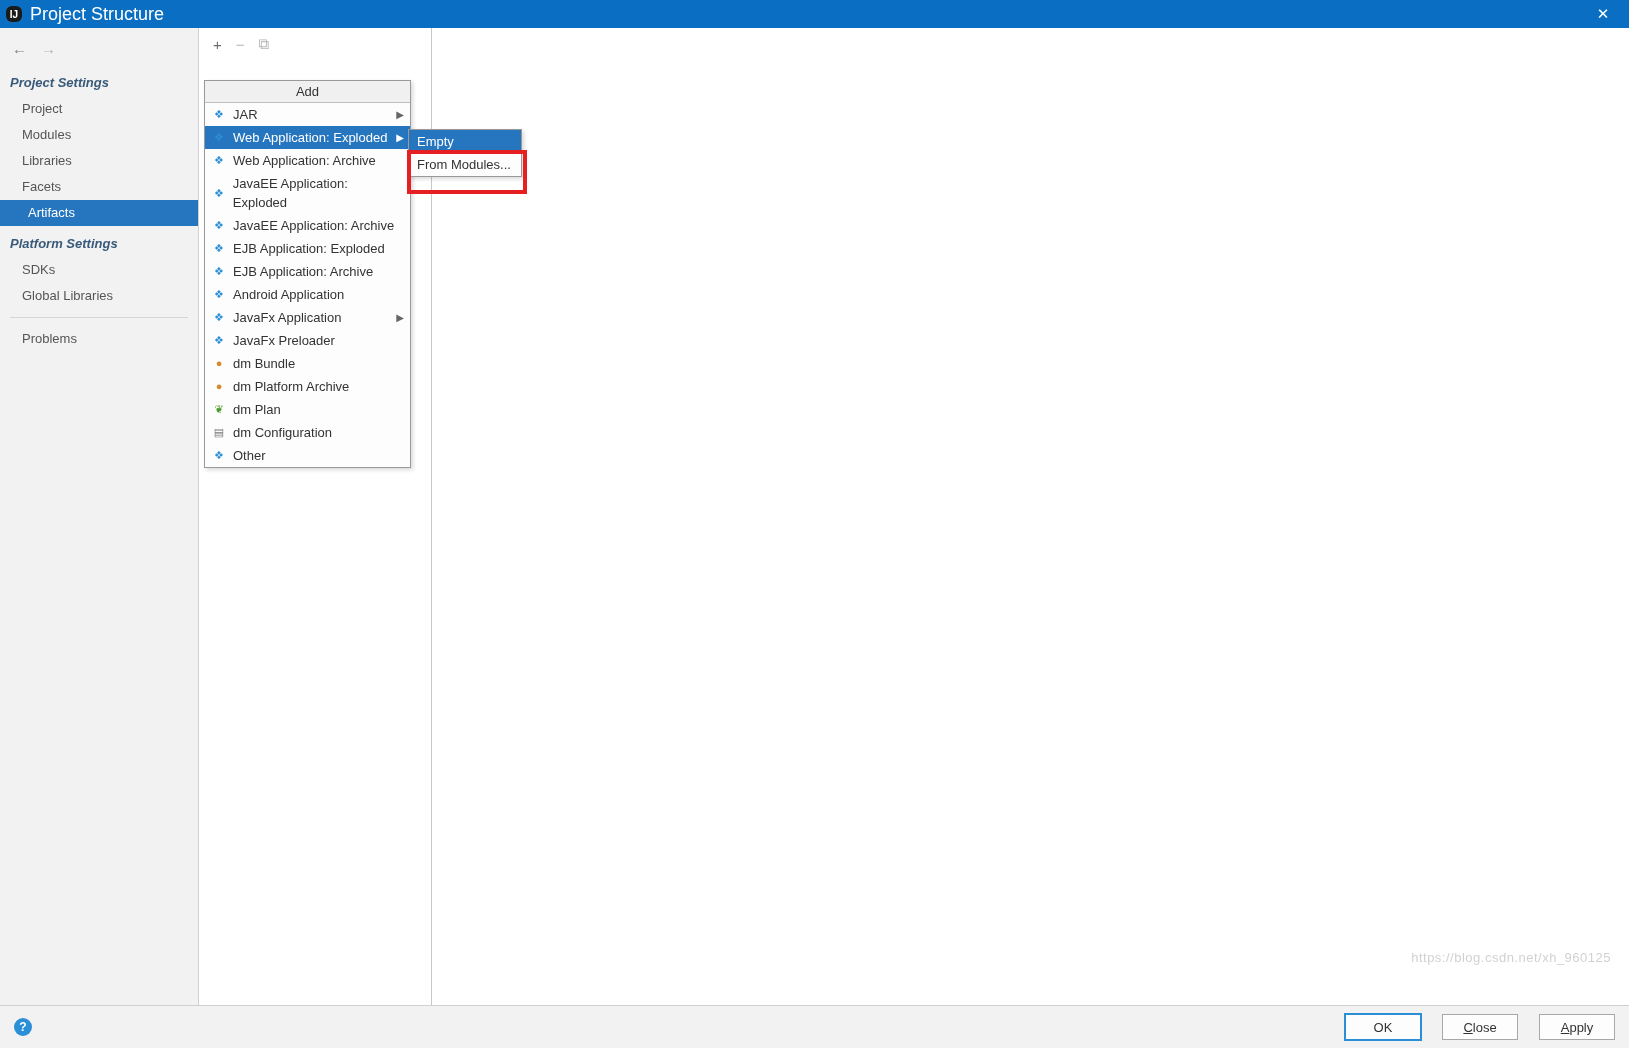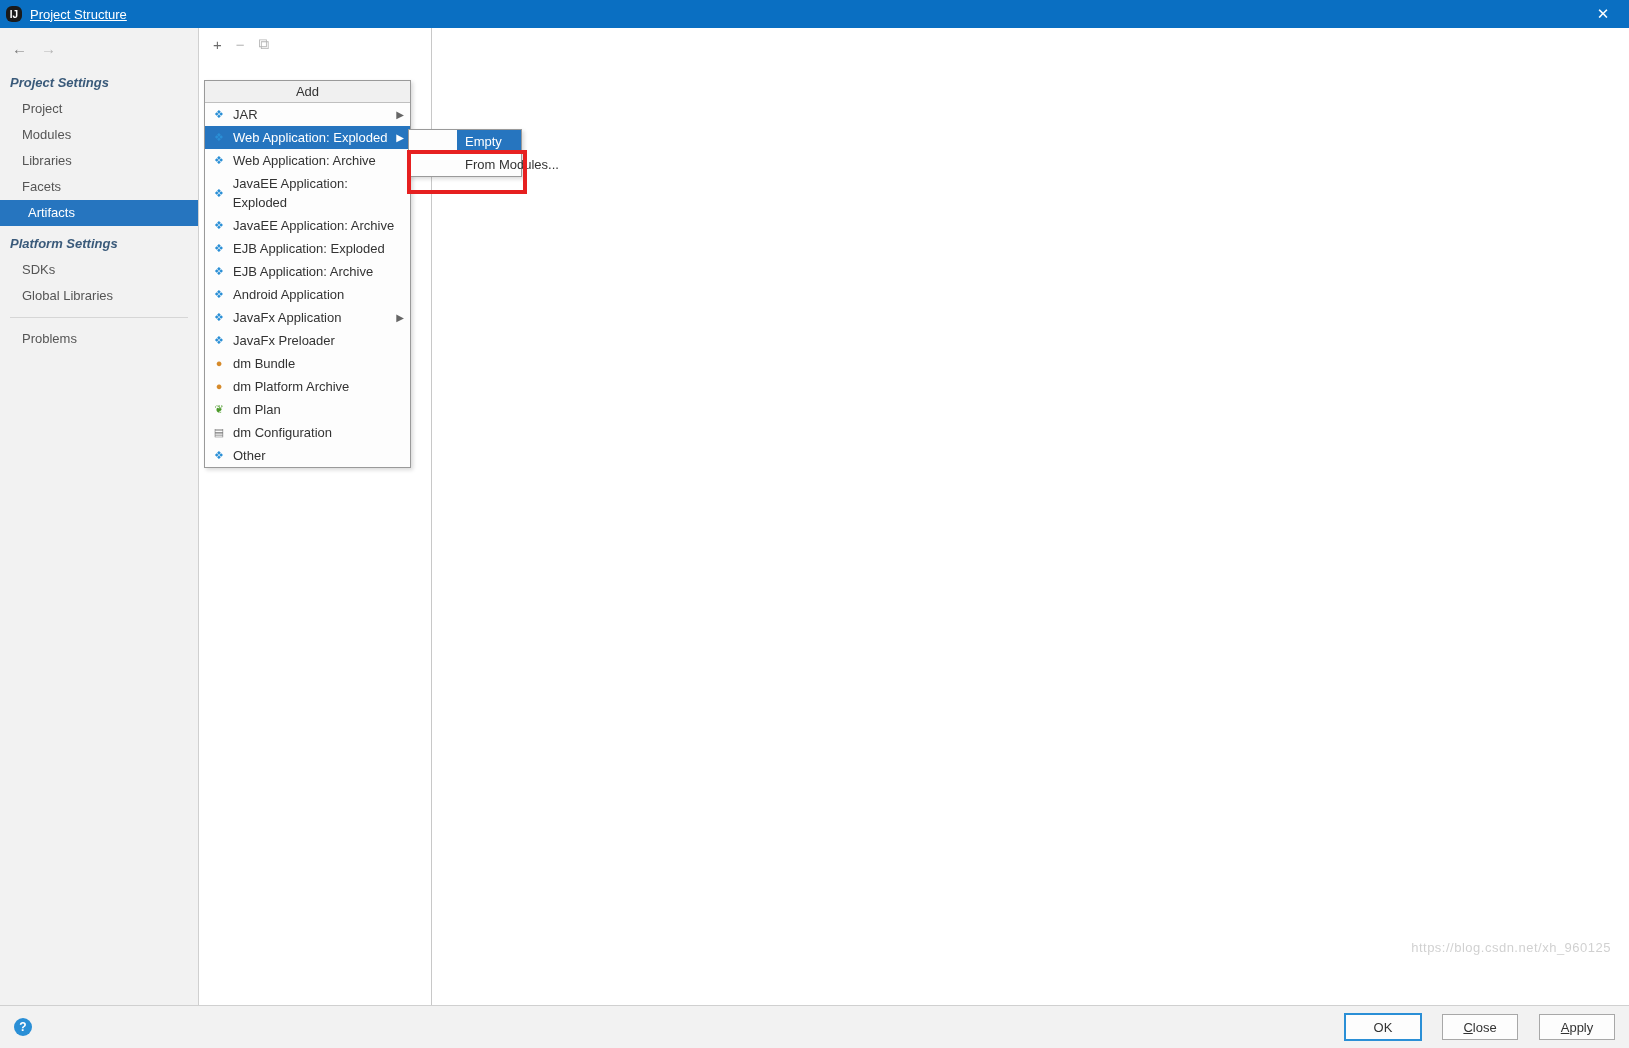--- a/index.html
+++ b/index.html
@@ -27,21 +27,21 @@
   .titlebar .app-icon {
     width: 16px; height: 16px;
     background: #1a1a1a;
     color: #fff;
     font-size: 10px;
     font-weight: bold;
     display: flex; align-items: center; justify-content: center;
     margin-right: 8px;
     border-radius: 6px;
   }
-  .titlebar .title { flex: 1; font-size: 13px; text-decoration: underline; }
+  .titlebar .title { flex: 1; font-size: 18px; }
   .titlebar .win-close {
     width: 40px; height: 28px;
     display: flex; align-items: center; justify-content: center;
     font-size: 15px;
     cursor: pointer;
   }
   
   .body {
     flex: 1;
     display: flex;
@@ -162,21 +162,20 @@
     background: #fdfdfd;
     border: 1px solid #9a9a9a;
     box-shadow: 2px 2px 4px rgba(0,0,0,0.15);
     z-index: 11;
   }
   .sub-item {
     padding: 2px 8px;
     line-height: 19px;
     cursor: pointer;
     white-space: nowrap;
-    margin-left: 48px;
   }
   .sub-item.selected {
     background: #2675bf; color: #fff;
   }
   .highlight-box {
     position: absolute;
     left: 407px;
     top: 122px;
     width: 112px;
     height: 36px;
@@ -214,21 +213,21 @@
     color: #333;
   }
   .btn.default {
     border: 1px solid #2a8fd6;
     outline: 1px solid #2a8fd6;
   }
   .btn .ul { text-decoration: underline; }
 
   .watermark {
     position: absolute;
-    right: 18px; bottom: 50px;
+    right: 18px; bottom: 40px;
     color: rgba(120,120,120,0.35);
     font-size: 13px;
     letter-spacing: 0.5px;
     pointer-events: none;
   }
 </style>
 </head>
 <body>
 
 <div class="window">

